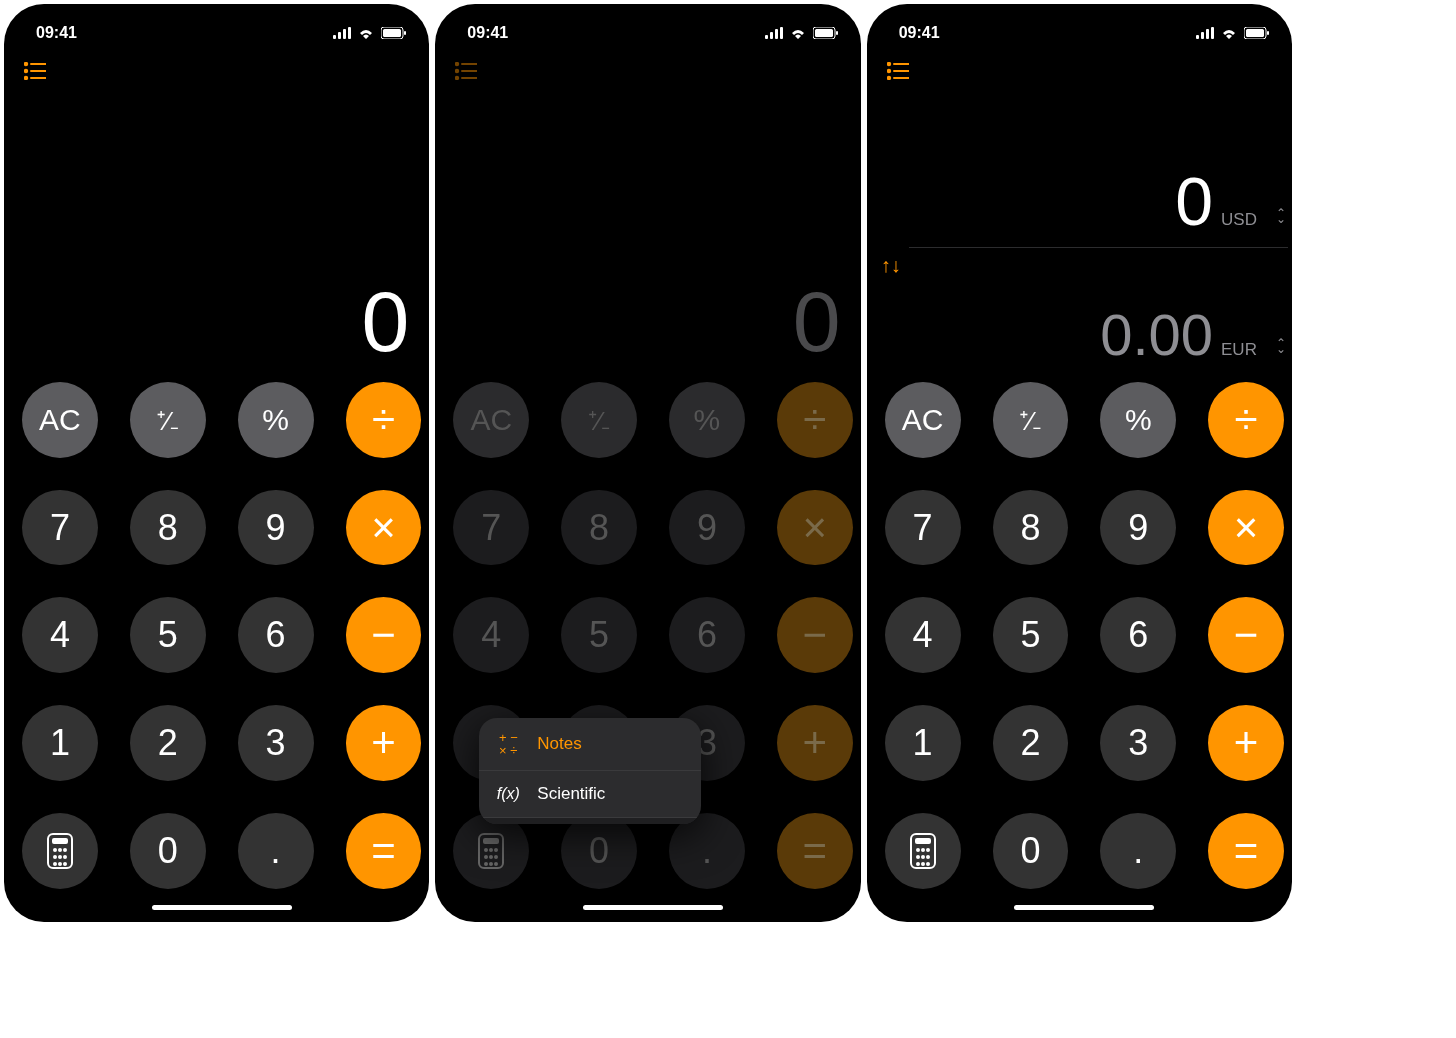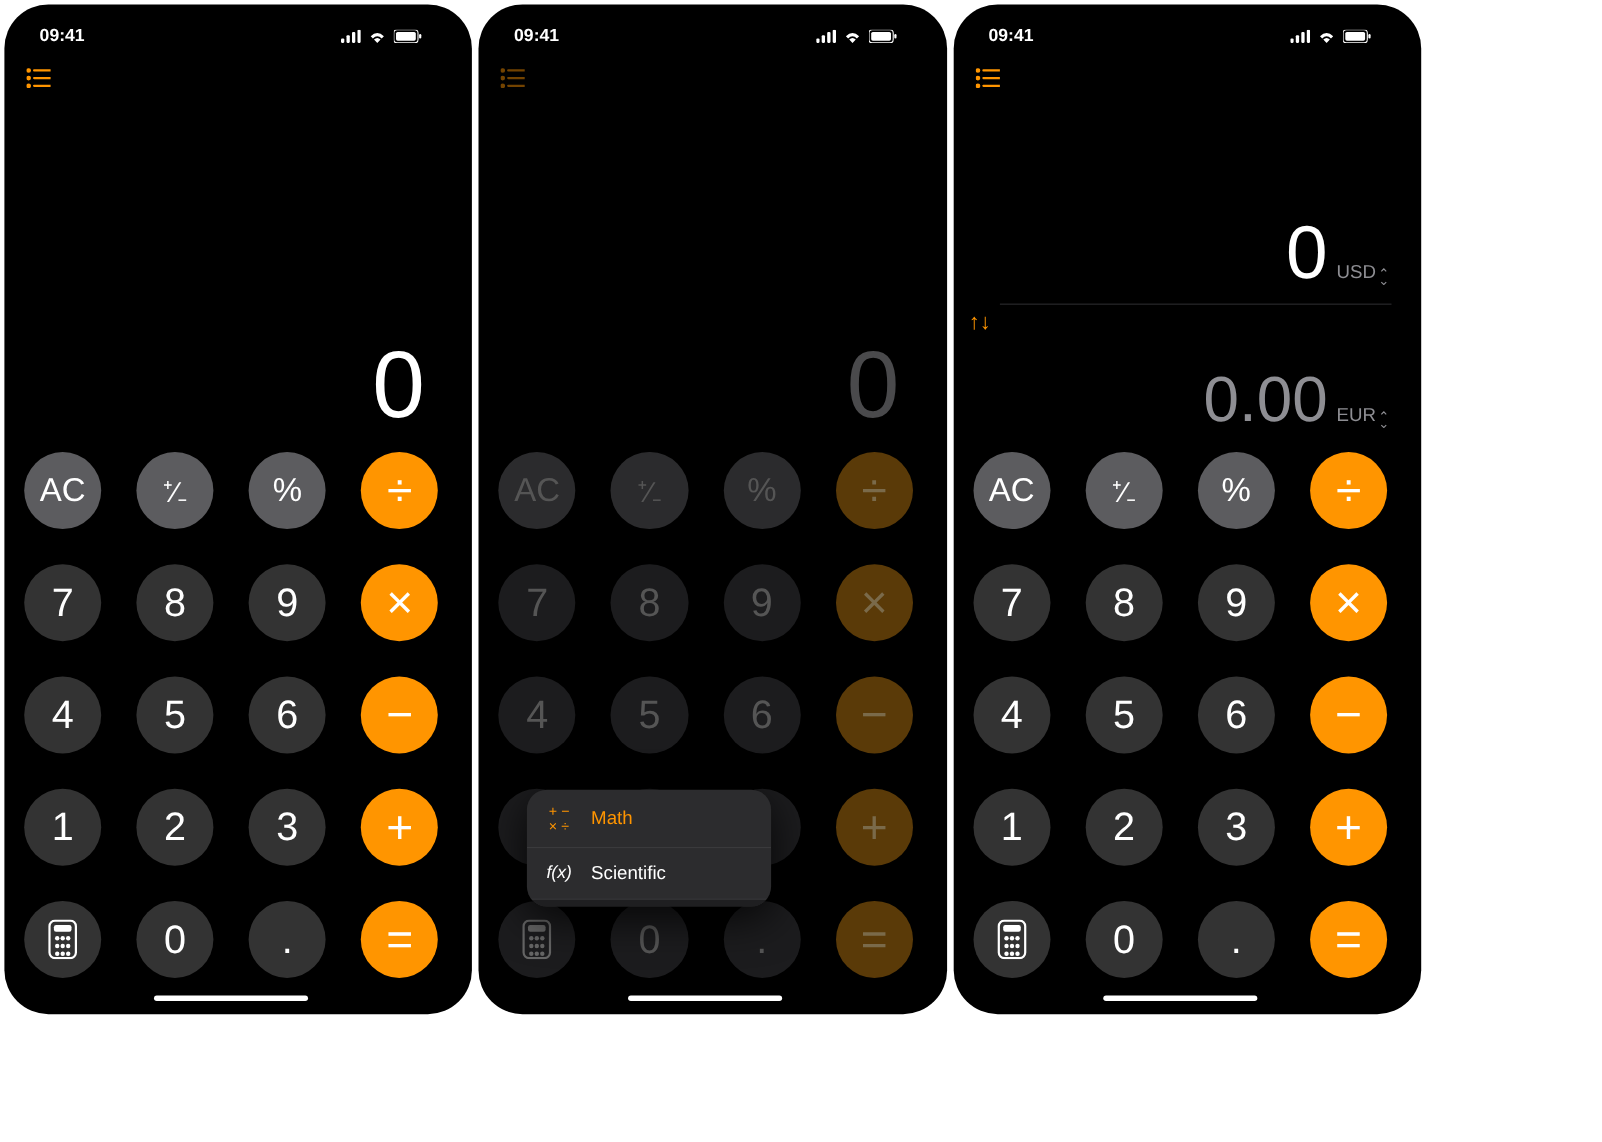--- a/index.html
+++ b/index.html
@@ -13,21 +13,21 @@
     height: 926px;
   }
   .phone {
     position: relative;
     flex: 1;
     background: #000;
     border-radius: 40px;
     overflow: hidden;
     display: flex;
     flex-direction: column;
-    padding: 14px 27px 12px 14px;
+    padding: 14px 4px 12px 14px;
   }
   
   .status-bar {
     display: flex;
     justify-content: space-between;
     align-items: center;
     padding: 4px 18px 0 18px;
     height: 26px;
     color: #fff;
     font-size: 16px;
@@ -68,21 +68,21 @@
   .convert-display { position: relative; padding-left: 28px; }
   .convert-row {
     display: flex;
     align-items: baseline;
     justify-content: flex-end;
     gap: 8px;
     padding-right: 2px;
   }
   .convert-val-big { color: #fff; font-size: 68px; font-weight: 300; line-height: 1; }
   .convert-val-sec { color: #8e8e93; font-size: 58px; font-weight: 300; line-height: 1; margin-top: 44px; }
-  .cur-label { font-size: 17px; color: #8e8e93; display: flex; align-items: flex-end; gap: 2px; }
+  .cur-label { font-size: 17px; color: #8e8e93; display: flex; align-items: flex-start; gap: 19px; }
   .chevrons { font-size: 12px; line-height: 0.5; display: inline-flex; flex-direction: column; align-items: center; }
   .divider-line { height: 1px; background: #2c2c2e; margin: 12px 0 14px 0; }
   .swap-icon {
     position: absolute; left: 0; top: 50%; transform: translateY(-50%);
     color: #FF9500; font-size: 20px; font-weight: 400;
   }
   
   .keypad {
     display: grid;
     grid-template-columns: repeat(4, 1fr);
@@ -295,21 +295,21 @@
     </div>
     <div class="key key-num">0</div>
     <div class="key key-num">.</div>
     <div class="key key-op">=</div>
   </div>
   <div class="home-indicator"></div>
 
   <div class="popover">
     <div class="menu-item selected">
       <span class="menu-icon" style="font-size:13px;line-height:1;">+ −<br>× ÷</span>
-      <span>Math</span>
+      <span>Notes</span>
     </div>
     <div class="menu-sep"></div>
     <div class="menu-item">
       <span class="menu-icon" style="font-style:italic;">f(x)</span>
       <span>Scientific</span>
     </div>
     <div class="menu-sep"></div>
     <div class="menu-sep thick"></div>
   </div>
 </div>

